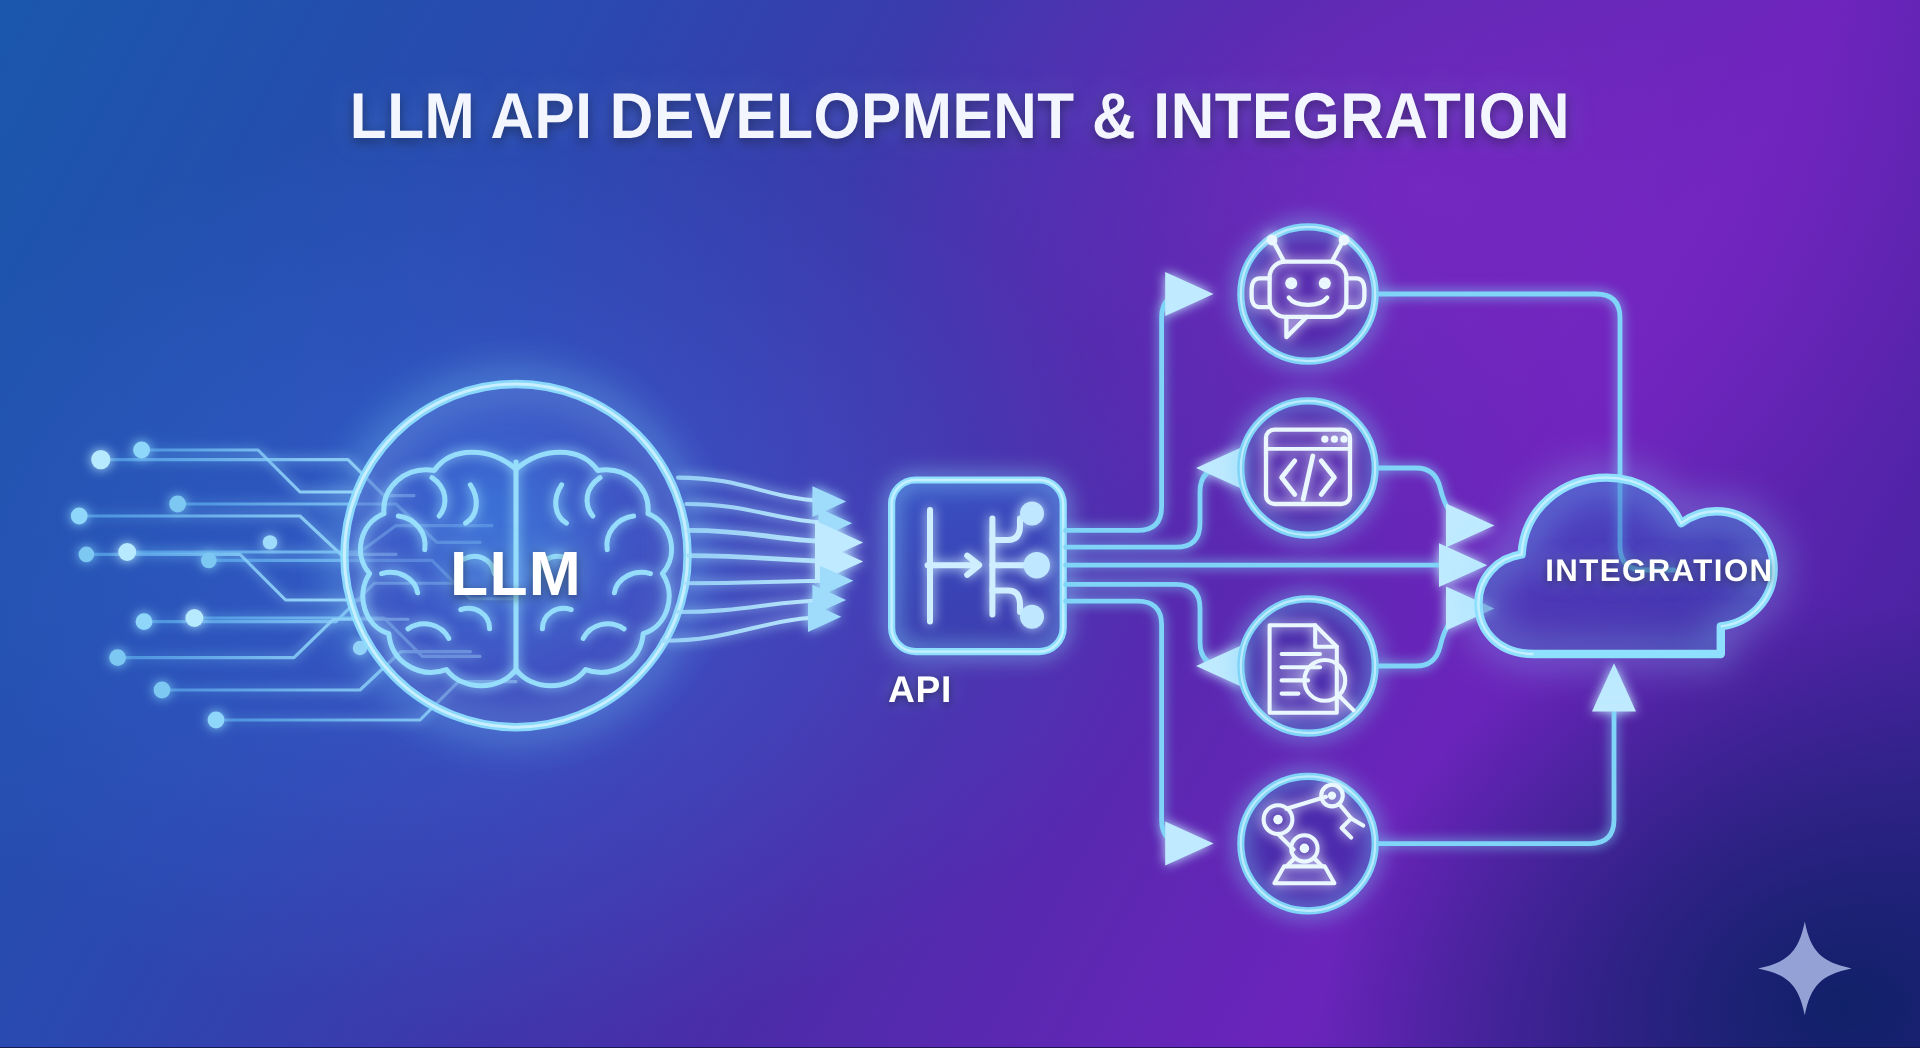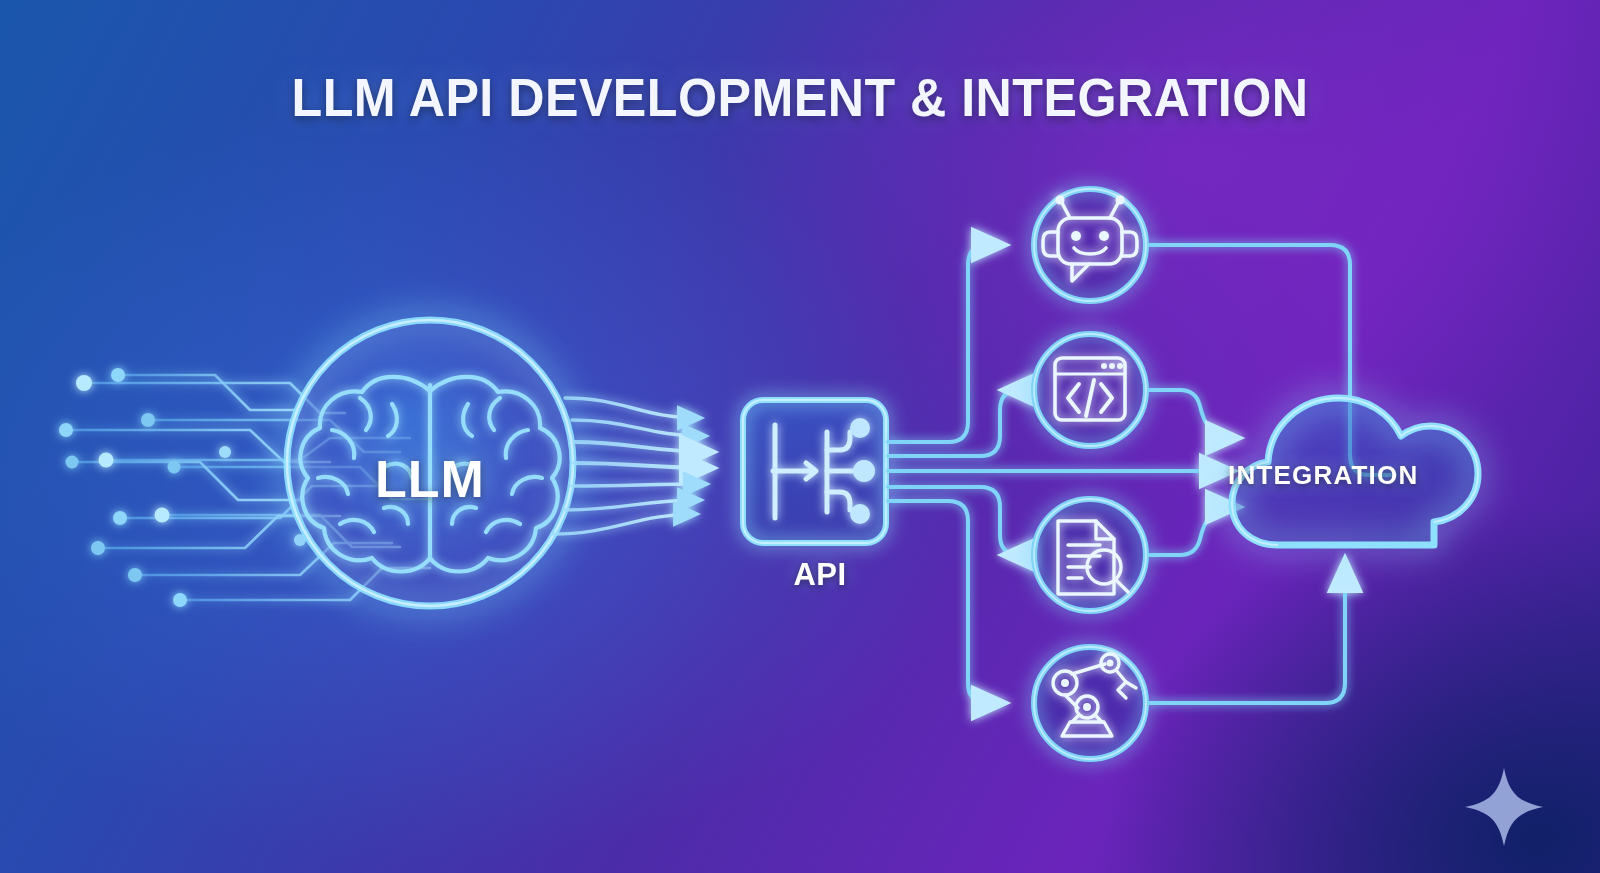--- a/index.html
+++ b/index.html
@@ -58,34 +58,33 @@
     letter-spacing: 1px;
     text-shadow: 0 2px 8px rgba(0,0,0,0.45), 0 0 22px rgba(150,220,255,0.55);
     user-select: none;
     margin-top: 12px;
   }
   .api-word {
     position: absolute;
     left: 740px;
     top: 557px;
     width: 160px;
-    text-align: center;
     color: #ffffff;
     font-size: 31px;
     font-weight: 700;
     letter-spacing: 0.5px;
     text-shadow: 0 2px 7px rgba(0,0,0,0.5), 0 0 16px rgba(150,210,255,0.45);
     user-select: none;
   }
   .cloud-word {
     position: absolute;
     left: 1228px;
     top: 460px;
     width: 250px;
-    text-align: left;
+    text-align: right;
     color: #ffffff;
     font-size: 26px;
     font-weight: 700;
     letter-spacing: 1.2px;
     text-shadow: 0 2px 7px rgba(0,0,0,0.5), 0 0 16px rgba(160,220,255,0.5);
     user-select: none;
   }
 </style>
 </head>
 <body>

